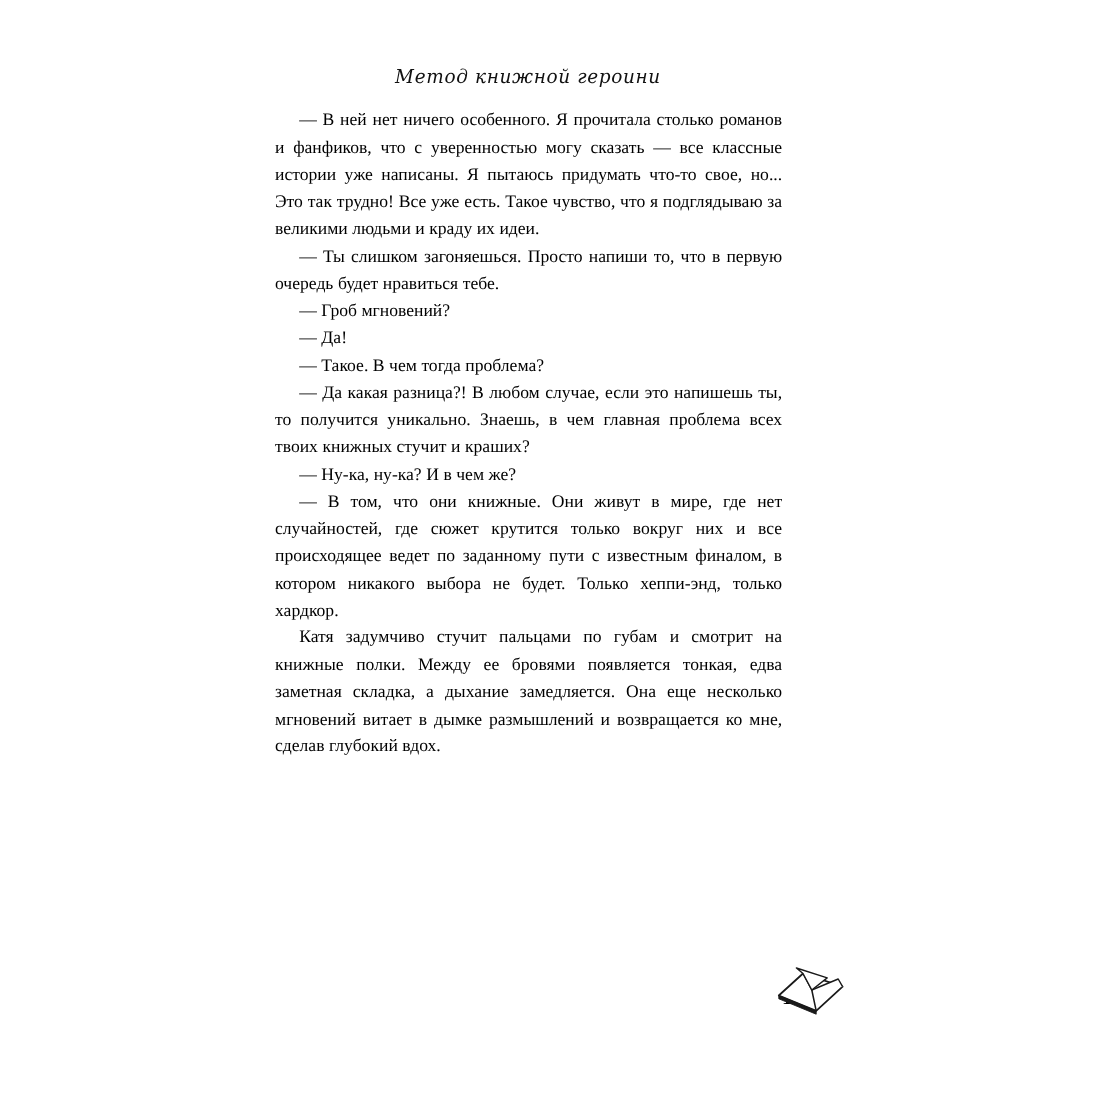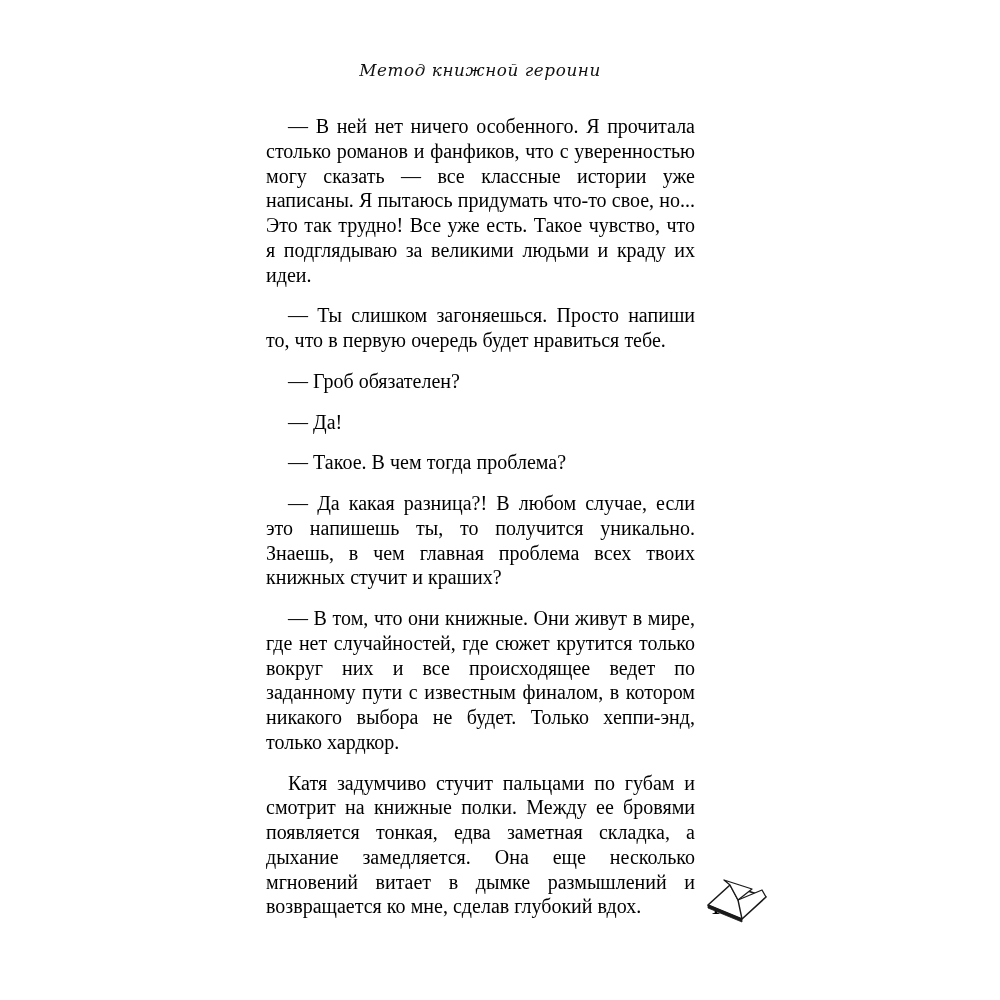--- a/index.html
+++ b/index.html
@@ -35,22 +35,22 @@
   }
 
   
   .textblock {
     position: absolute;
     top: 98px;
     left: 250px;
     width: 461px;
   }
   .para {
-    margin: 16px;
-    font-size: 20px;
+    margin: 0;
+    font-size: 16px;
     line-height: 24.75px;
     text-align: justify;
     text-justify: inter-word;
     text-indent: 22px;
     hyphens: manual;
     -webkit-hyphens: manual;
     word-spacing: 0.1px;
   }
   .para.last-line-left {
     text-align-last: left;
@@ -78,24 +78,25 @@
 </head>
 <body>
 
 <div class="page">
 
   <div class="running-head">Метод книжной героини</div>
 
   <div class="textblock">
     <p class="para">— В ней нет ничего особенного. Я прочитала столько романов и фанфиков, что с уверенностью могу сказать — все классные истории уже написаны. Я пытаюсь придумать что-то свое, но... Это так труд­но! Все уже есть. Такое чувство, что я подглядываю за великими людьми и краду их идеи.</p>
     <p class="para">— Ты слишком загоняешься. Просто напиши то, что в первую очередь будет нравиться тебе.</p>
-    <p class="para last-line-left">— Гроб обязателен?</p>
+    <p class="para last-line-left">— Гроб мгновений?</p>
     <p class="para last-line-left">— Да!</p>
     <p class="para last-line-left">— Такое. В чем тогда проблема?</p>
     <p class="para">— Да какая разница?! В любом случае, если это на­пишешь ты, то получится уникально. Знаешь, в чем главная проблема всех твоих книжных стучит и кра­ших?</p>
+    <p class="para last-line-left">— Ну-ка, ну-ка? И в чем же?</p>
     <p class="para">— В том, что они книжные. Они живут в мире, где нет случайностей, где сюжет крутится только вокруг них и все происходящее ведет по заданному пути с из­вестным финалом, в котором никакого выбора не бу­дет. Только хеппи-энд, только хардкор.</p>
     <p class="para">Катя задумчиво стучит пальцами по губам и смо­трит на книжные полки. Между ее бровями появля­ется тонкая, едва заметная складка, а дыхание замед­ляется. Она еще несколько мгновений витает в дымке размышлений и возвращается ко мне, сделав глубо­кий вдох.</p>
   </div>
 
   <div class="folio">13</div>
 
   <svg class="book-ornament" viewBox="0 0 62 46" xmlns="http://www.w3.org/2000/svg">
 
     <path d="M2 27 L24 7 L60 19 L36 41 Z" fill="#ffffff" stroke="#1a1a1a" stroke-width="1.6" stroke-linejoin="round"></path>
 

